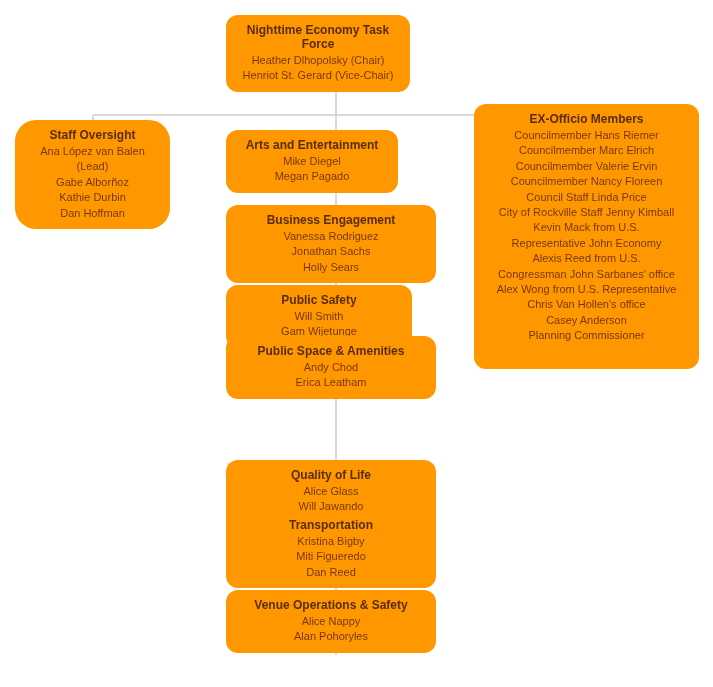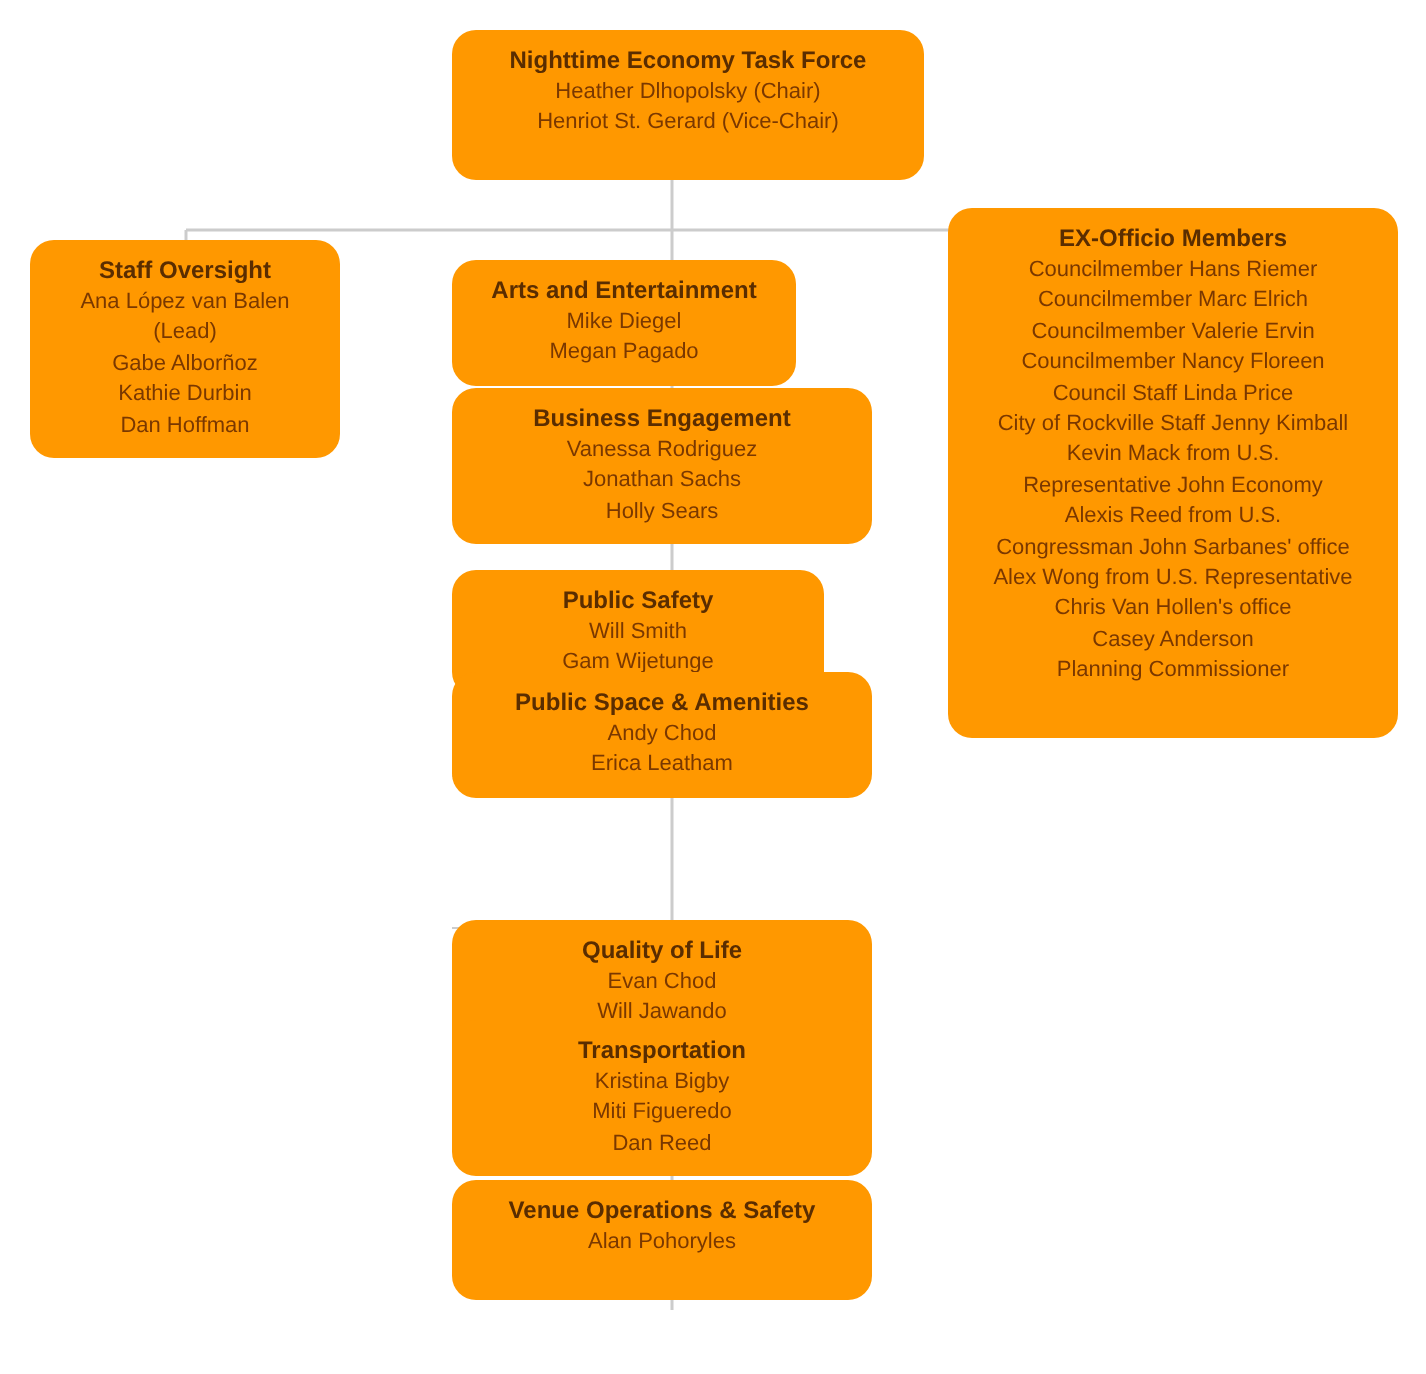--- a/index.html
+++ b/index.html
@@ -72,29 +72,29 @@
 
     <line x1="226" y1="160" x2="336" y2="160" stroke="#ccc" stroke-width="1"></line>
     <line x1="226" y1="239" x2="336" y2="239" stroke="#ccc" stroke-width="1"></line>
     <line x1="226" y1="315" x2="336" y2="315" stroke="#ccc" stroke-width="1"></line>
     <line x1="226" y1="388" x2="336" y2="388" stroke="#ccc" stroke-width="1"></line>
     <line x1="226" y1="464" x2="336" y2="464" stroke="#ccc" stroke-width="1"></line>
     <line x1="226" y1="544" x2="336" y2="544" stroke="#ccc" stroke-width="1"></line>
     <line x1="226" y1="620" x2="336" y2="620" stroke="#ccc" stroke-width="1"></line>
   </svg>
 
-  <div class="box" style="left:226px; top:15px; width:236px; min-height:75px;">
+  <div class="box" style="left:226px; top:15px; width:184px; min-height:75px;">
     <div class="title">Nighttime Economy Task Force</div>
     <div class="members">
         <div>Heather Dlhopolsky (Chair)</div>
         <div>Henriot St. Gerard (Vice-Chair)</div>
       </div>
   </div>
 
-  <div class="box" style="left:15px; top:120px; width:155px; min-height:80px;">
+  <div class="box" style="left:15px; top:120px; width:155px; min-height:80px;border-radius:21px;">
     <div class="title">Staff Oversight</div>
     <div class="members">
         <div>Ana López van Balen (Lead)</div>
         <div>Gabe Alborñoz</div>
         <div>Kathie Durbin</div>
         <div>Dan Hoffman</div>
       </div>
   </div>
 
   <div class="box" style="left:474px; top:104px; width:225px; min-height:265px;">
@@ -118,21 +118,21 @@
   </div>
 
   <div class="box" style="left:226px; top:130px; width:172px; min-height:60px;">
     <div class="title">Arts and Entertainment</div>
     <div class="members">
         <div>Mike Diegel</div>
         <div>Megan Pagado</div>
       </div>
   </div>
 
-  <div class="box" style="left:226px; top:194px; width:210px; min-height:68px;">
+  <div class="box" style="left:226px; top:205px; width:210px; min-height:68px;">
     <div class="title">Business Engagement</div>
     <div class="members">
         <div>Vanessa Rodriguez</div>
         <div>Jonathan Sachs</div>
         <div>Holly Sears</div>
       </div>
   </div>
 
   <div class="box" style="left:226px; top:285px; width:186px; min-height:60px;">
     <div class="title">Public Safety</div>
@@ -146,35 +146,36 @@
     <div class="title">Public Space &amp; Amenities</div>
     <div class="members">
         <div>Andy Chod</div>
         <div>Erica Leatham</div>
       </div>
   </div>
 
   <div class="box" style="left:226px; top:412px; width:210px; min-height:68px;margin-top:48px;">
     <div class="title">Quality of Life</div>
     <div class="members">
-        <div>Evan Chod</div>
+        <div>Alice Glass</div>
         <div>Will Jawando</div>
         <div>Doug Wrenn</div>
       </div>
   </div>
 
   <div class="box" style="left:226px; top:510px; width:210px; min-height:68px;">
     <div class="title">Transportation</div>
     <div class="members">
         <div>Kristina Bigby</div>
         <div>Miti Figueredo</div>
         <div>Dan Reed</div>
       </div>
   </div>
 
   <div class="box" style="left:226px; top:590px; width:210px; min-height:60px;">
     <div class="title">Venue Operations &amp; Safety</div>
     <div class="members">
+        <div>Alice Nappy</div>
         <div>Alan Pohoryles</div>
       </div>
   </div>
 
 </div>
 
 </body></html>

